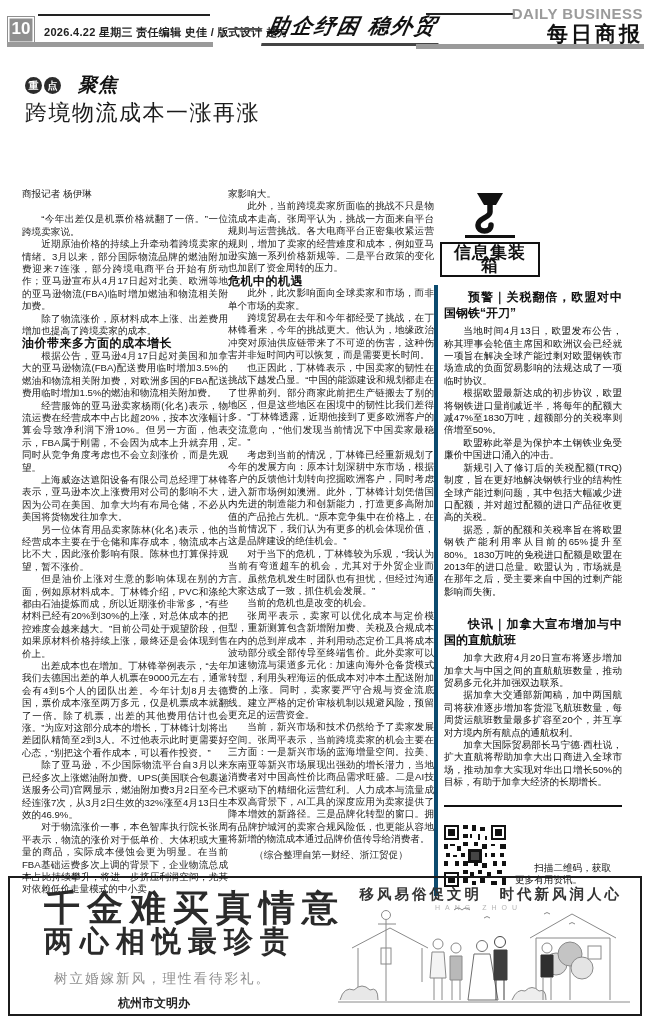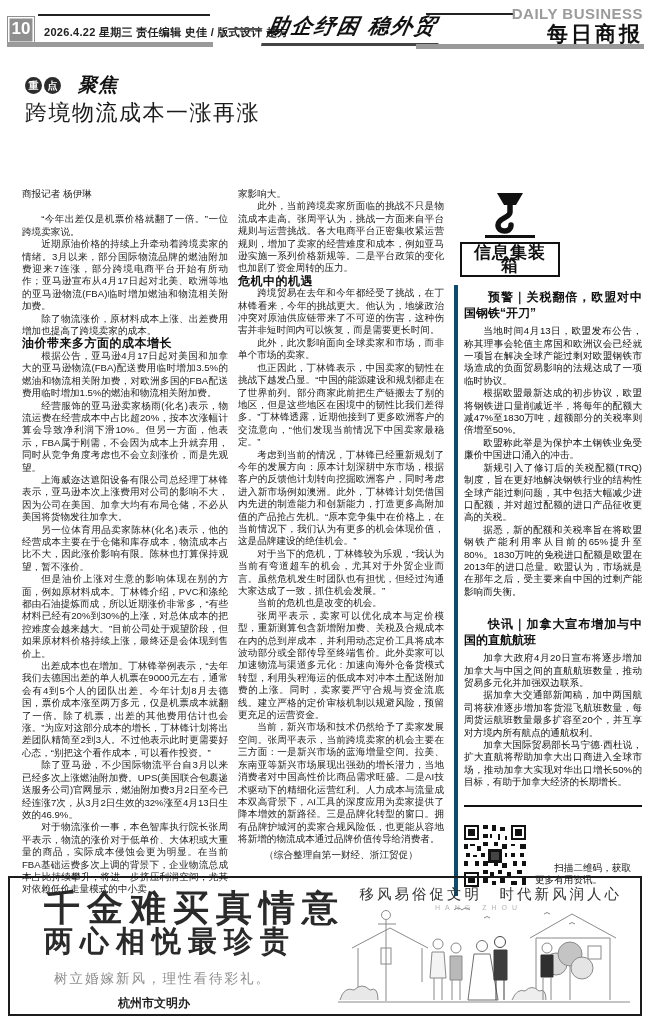--- a/index.html
+++ b/index.html
@@ -27,21 +27,21 @@
   
   .badge{position:absolute;top:72px;left:25px;display:flex;align-items:center;}
   .badge-dot{width:17px;height:17px;border-radius:50%;background:#2c2c2c;color:#fff;
              font-size:10px;font-weight:bold;text-align:center;line-height:17px;margin-right:2px;}
   .badge-label{font-size:19px;font-weight:900;font-style:italic;letter-spacing:1px;margin-left:15px;}
   .kicker{position:absolute;top:98px;left:25px;font-size:22px;color:#1a1a1a;letter-spacing:1.5px;}
   .headline{position:absolute;top:126px;left:23px;font-size:33px;font-weight:900;
             letter-spacing:0;white-space:nowrap;}
 
   
-  .cols{position:absolute;top:188px;left:22px;width:620px;display:flex;gap:10px;}
+  .cols{position:absolute;top:188px;left:22px;width:620px;display:flex;}
   .col{width:206px;font-size:9.6px;line-height:12.4px;text-align:justify;color:#1c1c1c;}
   .col p{margin:0;text-indent:2em;}
   .col p.cont{text-indent:0;}
   .byline{text-indent:0 !important;margin-bottom:13px !important;}
   .subhead{font-size:12px;font-weight:bold;letter-spacing:.5px;margin:9px 0 5px;text-indent:0 !important;color:#111;}
   .attribution{text-indent:0 !important;text-align:center;margin-top:3px !important;}
 
   
   .sidebar{width:188px;display:flex;flex-direction:column;font-size:9.6px;line-height:12.4px;}
   .sb-icon{margin:4px 0 8px 6px;width:100px;text-align:center;}
@@ -54,21 +54,21 @@
   .sb-divider{height:2px;background:#111;margin:16px 0 18px;}
   .qr-row{display:flex;gap:9px;align-items:flex-end;}
   .qr-caption{text-indent:2em;text-align:justify;padding-top:8px;width:96px;}
 
   
   .ad{position:absolute;left:8px;top:876px;width:634px;height:140px;border:2px solid #1c1c1c;box-sizing:border-box;}
   .ad-line1{position:absolute;top:6px;left:34px;font-size:36px;font-weight:900;letter-spacing:7px;color:#2a2a2a;}
   .ad-line2{position:absolute;top:44px;left:34px;font-size:29px;font-weight:900;letter-spacing:7px;color:#2a2a2a;}
   .ad-note{position:absolute;top:92px;left:44px;font-size:13.5px;color:#8d8d8d;letter-spacing:2px;}
   .ad-org{position:absolute;top:117px;left:108px;font-size:12px;font-weight:bold;color:#222;}
-  .ad-slogan{position:absolute;top:7px;right:18px;font-size:14.5px;font-weight:normal;letter-spacing:3px;color:#333;}
+  .ad-slogan{position:absolute;top:7px;right:18px;font-size:14.5px;font-weight:bold;letter-spacing:3px;color:#333;}
   .ad-slogan-sub{position:absolute;top:26px;right:118px;font-size:7px;color:#b5b5b5;letter-spacing:5px;}
   .ad-art{position:absolute;right:6px;top:24px;}
 </style>
 </head>
 <body>
 
 <div class="page">
 
   <div>
     <div class="hdr-line-left"></div>
@@ -110,22 +110,22 @@
       <p>但是油价上涨对生意的影响体现在别的方面，例如原材料成本。丁林锋介绍，PVC和涤纶都由石油提炼而成，所以近期涨价非常多，“有些材料已经有20%到30%的上涨，对总体成本的把控难度会越来越大。”目前公司处于观望阶段，但如果原材料价格持续上涨，最终还是会体现到售价上。</p>
       <p>出差成本也在增加。丁林锋举例表示，“去年我们去德国出差的单人机票在9000元左右，通常会有4到5个人的团队出差。今年计划8月去德国，票价成本涨至两万多元，仅是机票成本就翻了一倍。除了机票，出差的其他费用估计也会涨。”为应对这部分成本的增长，丁林锋计划将出差团队精简至2到3人。不过他表示此时更需要好心态，“别把这个看作成本，可以看作投资。”</p>
       <p>除了亚马逊，不少国际物流平台自3月以来已经多次上涨燃油附加费。UPS(美国联合包裹递送服务公司)官网显示，燃油附加费3月2日至今已经连涨7次，从3月2日生效的32%涨至4月13日生效的46.9%。</p>
       <p>对于物流涨价一事，本色智库执行院长张周平表示，物流的涨价对于低单价、大体积或大重量的商品，实际成本侵蚀会更为明显。在当前FBA基础运费多次上调的背景下，企业物流总成本占比持续攀升，将进一步挤压利润空间，尤其对依赖低价走量模式的中小卖</p>
     </div>
 
     <div class="col">
       <p class="cont">家影响大。</p>
       <p>此外，当前跨境卖家所面临的挑战不只是物流成本走高。张周平认为，挑战一方面来自平台规则与运营挑战。各大电商平台正密集收紧运营规则，增加了卖家的经营难度和成本，例如亚马逊实施一系列价格新规等。二是平台政策的变化也加剧了资金周转的压力。</p>
       <p class="subhead">危机中的机遇</p>
+      <p>此外，此次影响面向全球卖家和市场，而非单个市场的卖家。</p>
       <p>跨境贸易在去年和今年都经受了挑战，在丁林锋看来，今年的挑战更大。他认为，地缘政治冲突对原油供应链带来了不可逆的伤害，这种伤害并非短时间内可以恢复，而是需要更长时间。</p>
-      <p>此外，此次影响面向全球卖家和市场，而非单个市场的卖家。</p>
       <p>也正因此，丁林锋表示，中国卖家的韧性在挑战下越发凸显。“中国的能源建设和规划都走在了世界前列。部分商家此前把生产链搬去了别的地区，但是这些地区在困境中的韧性比我们差得多。”丁林锋透露，近期他接到了更多欧洲客户的交流意向，“他们发现当前情况下中国卖家最稳定。”</p>
       <p>考虑到当前的情况，丁林锋已经重新规划了今年的发展方向：原本计划深耕中东市场，根据客户的反馈他计划转向挖掘欧洲客户，同时考虑进入新市场例如澳洲。此外，丁林锋计划凭借国内先进的制造能力和创新能力，打造更多高附加值的产品抢占先机。“原本竞争集中在价格上，在当前情况下，我们认为有更多的机会体现价值，这是品牌建设的绝佳机会。”</p>
       <p>对于当下的危机，丁林锋较为乐观，“我认为当前有弯道超车的机会，尤其对于外贸企业而言。虽然危机发生时团队也有担忧，但经过沟通大家达成了一致，抓住机会发展。”</p>
       <p>当前的危机也是改变的机会。</p>
       <p>张周平表示，卖家可以优化成本与定价模型，重新测算包含新增附加费、关税及合规成本在内的总到岸成本，并利用动态定价工具将成本波动部分或全部传导至终端售价。此外卖家可以加速物流与渠道多元化：加速向海外仓备货模式转型，利用头程海运的低成本对冲本土配送附加费的上涨。同时，卖家要严守合规与资金流底线。建立严格的定价审核机制以规避风险，预留更充足的运营资金。</p>
       <p>当前，新兴市场和技术仍然给予了卖家发展空间。张周平表示，当前跨境卖家的机会主要在三方面：一是新兴市场的蓝海增量空间。拉美、东南亚等新兴市场展现出强劲的增长潜力，当地消费者对中国高性价比商品需求旺盛。二是AI技术驱动下的精细化运营红利。人力成本与流量成本双高背景下，AI工具的深度应用为卖家提供了降本增效的新路径。三是品牌化转型的窗口。拥有品牌护城河的卖家合规风险低，也更能从容地将新增的物流成本通过品牌价值传导给消费者。</p>
       <p class="attribution">（综合整理自第一财经、浙江贸促）</p>
     </div>
 
     <div class="sidebar">

